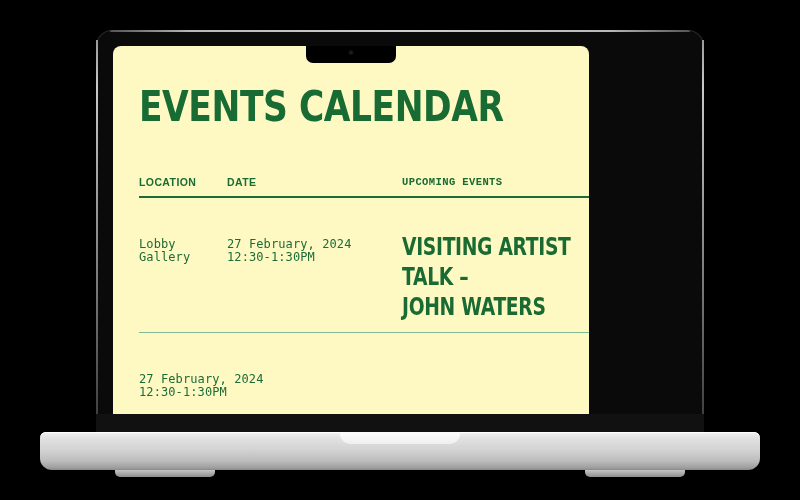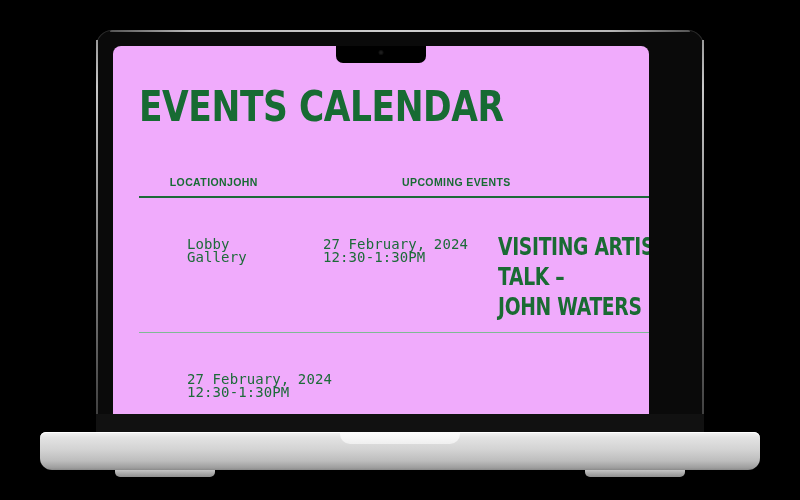--- a/index.html
+++ b/index.html
@@ -23,22 +23,22 @@
   .lid-edge-l{left:0px;}
   .lid-edge-r{right:0px;}
   .lid-edge-top{
     position:absolute;left:14px;top:0px;width:580px;height:2px;
     background:linear-gradient(to right,#555,#b9b9b9 14%,#cfcfcf 50%,#b9b9b9 86%,#555);
     border-radius:14px 14px 0 0;
   }
 
   
   .screen{
-    position:absolute;left:17px;top:16px;width:536px;height:398px;
-    background:#f0abfc;
+    position:absolute;left:17px;top:16px;width:476px;height:398px;
+    background:#fef9c3;
     border-radius:8px 8px 0 0;
     overflow:hidden;
   }
   .notch{
     position:absolute;left:50%;transform:translateX(-50%);top:0;
     width:90px;height:17px;background:#000;
     border-radius:0 0 7px 7px;z-index:5;
   }
   .cam{
     position:absolute;left:50%;transform:translateX(-50%);top:5px;
@@ -64,39 +64,38 @@
   }
 
   .table{position:absolute;left:26px;top:130px;width:522px;}
 
   .thead{
     display:flex;align-items:flex-end;
     padding-bottom:8px;
     font-size:10.5px;font-weight:700;letter-spacing:0.4px;
     color:#176b33;
   }
-  .col-loc{width:88px;flex:0 0 88px;text-align:right;}
+  .col-loc{width:88px;flex:0 0 88px;}
   .col-date{width:175px;flex:0 0 175px;}
-  .col-evt{flex:1 1 auto;}
+  .col-evt{flex:1 1 auto;font-family:Liberation Mono, monospace;}
 
   .rule-strong{height:1.5px;background:#1c6b38;width:100%;}
   .rule-soft{height:1.3px;background:#7fba95;width:100%;margin:0;}
 
   .row{
     display:flex;align-items:flex-start;
     padding:34px 0 10px 0;
   }
   .cell-loc,.cell-date{
     color:#1c6b38;
     font-family:"DejaVu Sans Mono","Liberation Mono",monospace;
-    font-size:14px;
+    font-size:12px;
     line-height:13px;
     letter-spacing:0.1px;
     padding-top:6px;
-    margin-left:48px;
   }
   .cell-loc{width:88px;flex:0 0 88px;}
   .cell-date{width:175px;flex:0 0 175px;}
 
   .cell-evt{
     flex:1 1 auto;display:flex;align-items:flex-start;gap:4px;
   }
   .evt-title{
     color:#1a6b33;
     font-family:"DejaVu Sans", sans-serif;
@@ -156,21 +155,21 @@
       </div>
 
       <div class="page">
 
         <h1 class="page-title">EVENTS CALENDAR</h1>
 
         <div class="table">
 
           <div class="thead">
             <div class="col-loc">LOCATION</div>
-            <div class="col-date">JOHN</div>
+            <div class="col-date">DATE</div>
             <div class="col-evt">UPCOMING EVENTS</div>
           </div>
 
           <div class="rule-strong"></div>
 
           <div class="row">
             <div class="cell-loc">Lobby
 Gallery</div>
             <div class="cell-date">27 February, 2024
 12:30-1:30PM</div>

